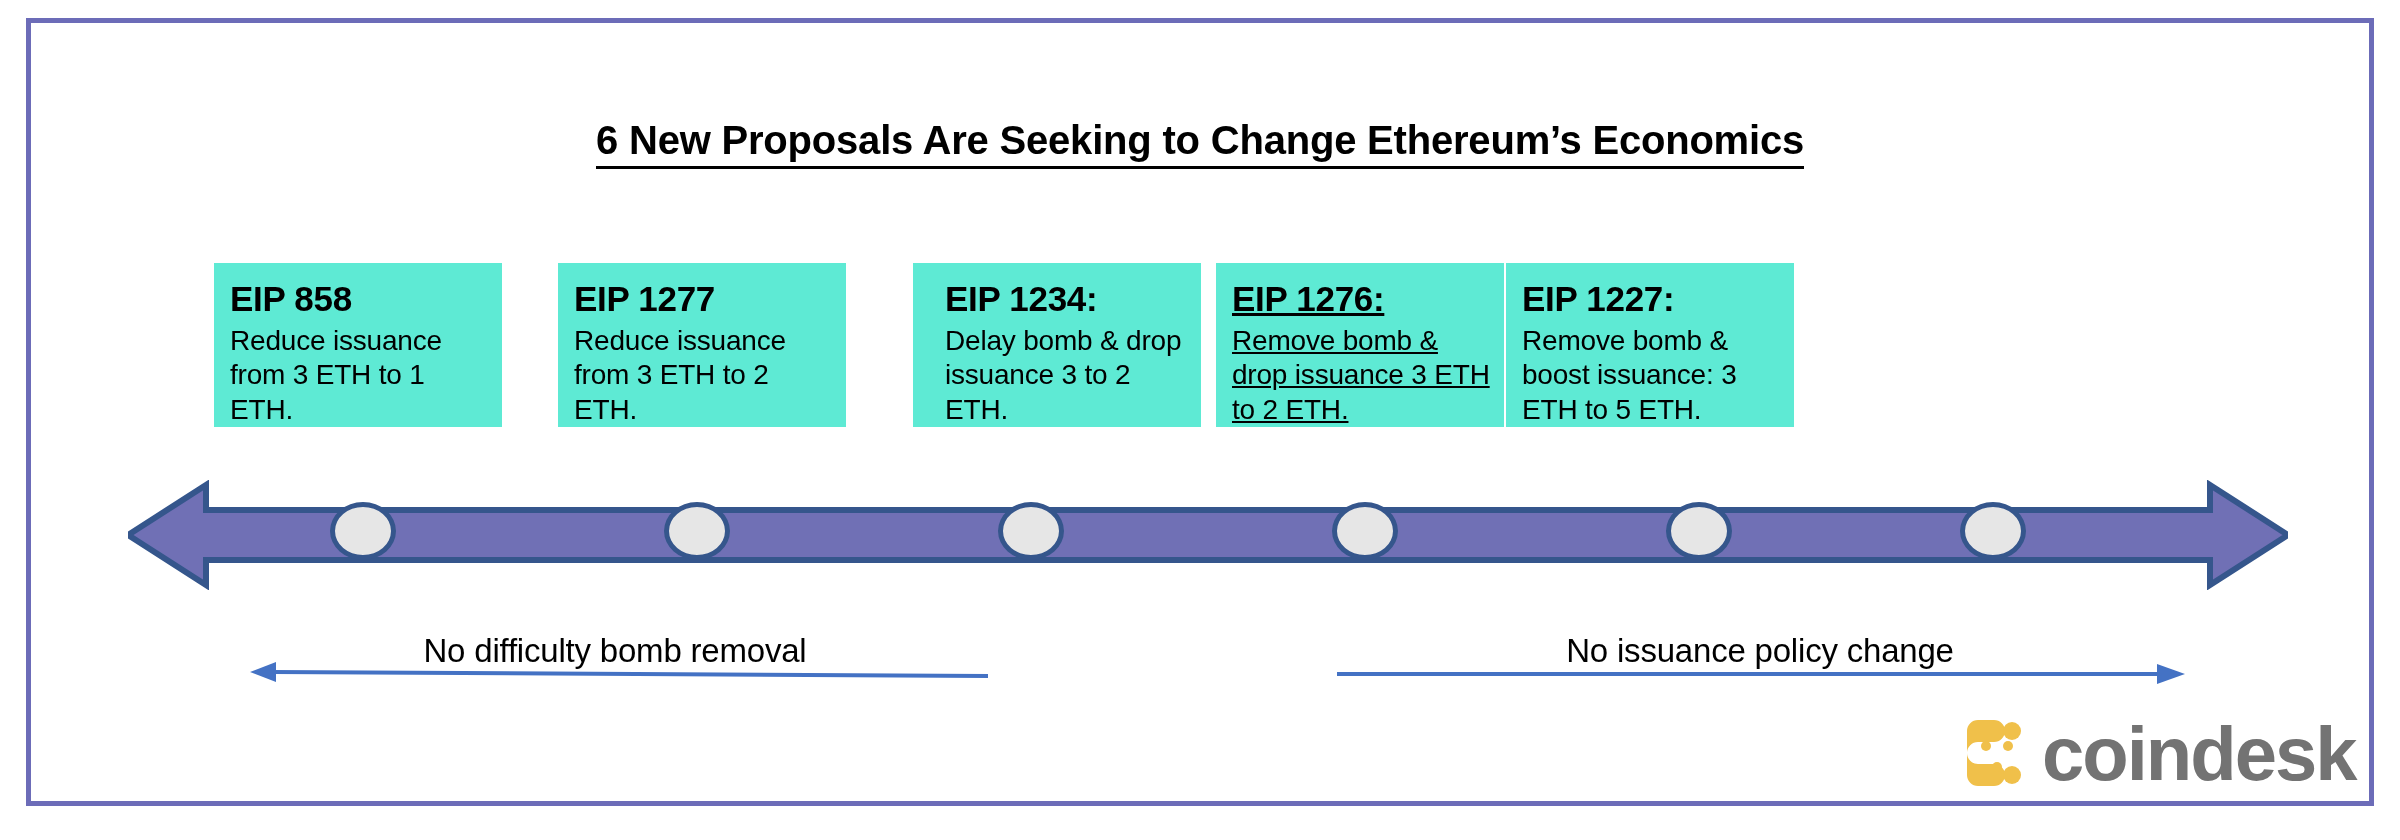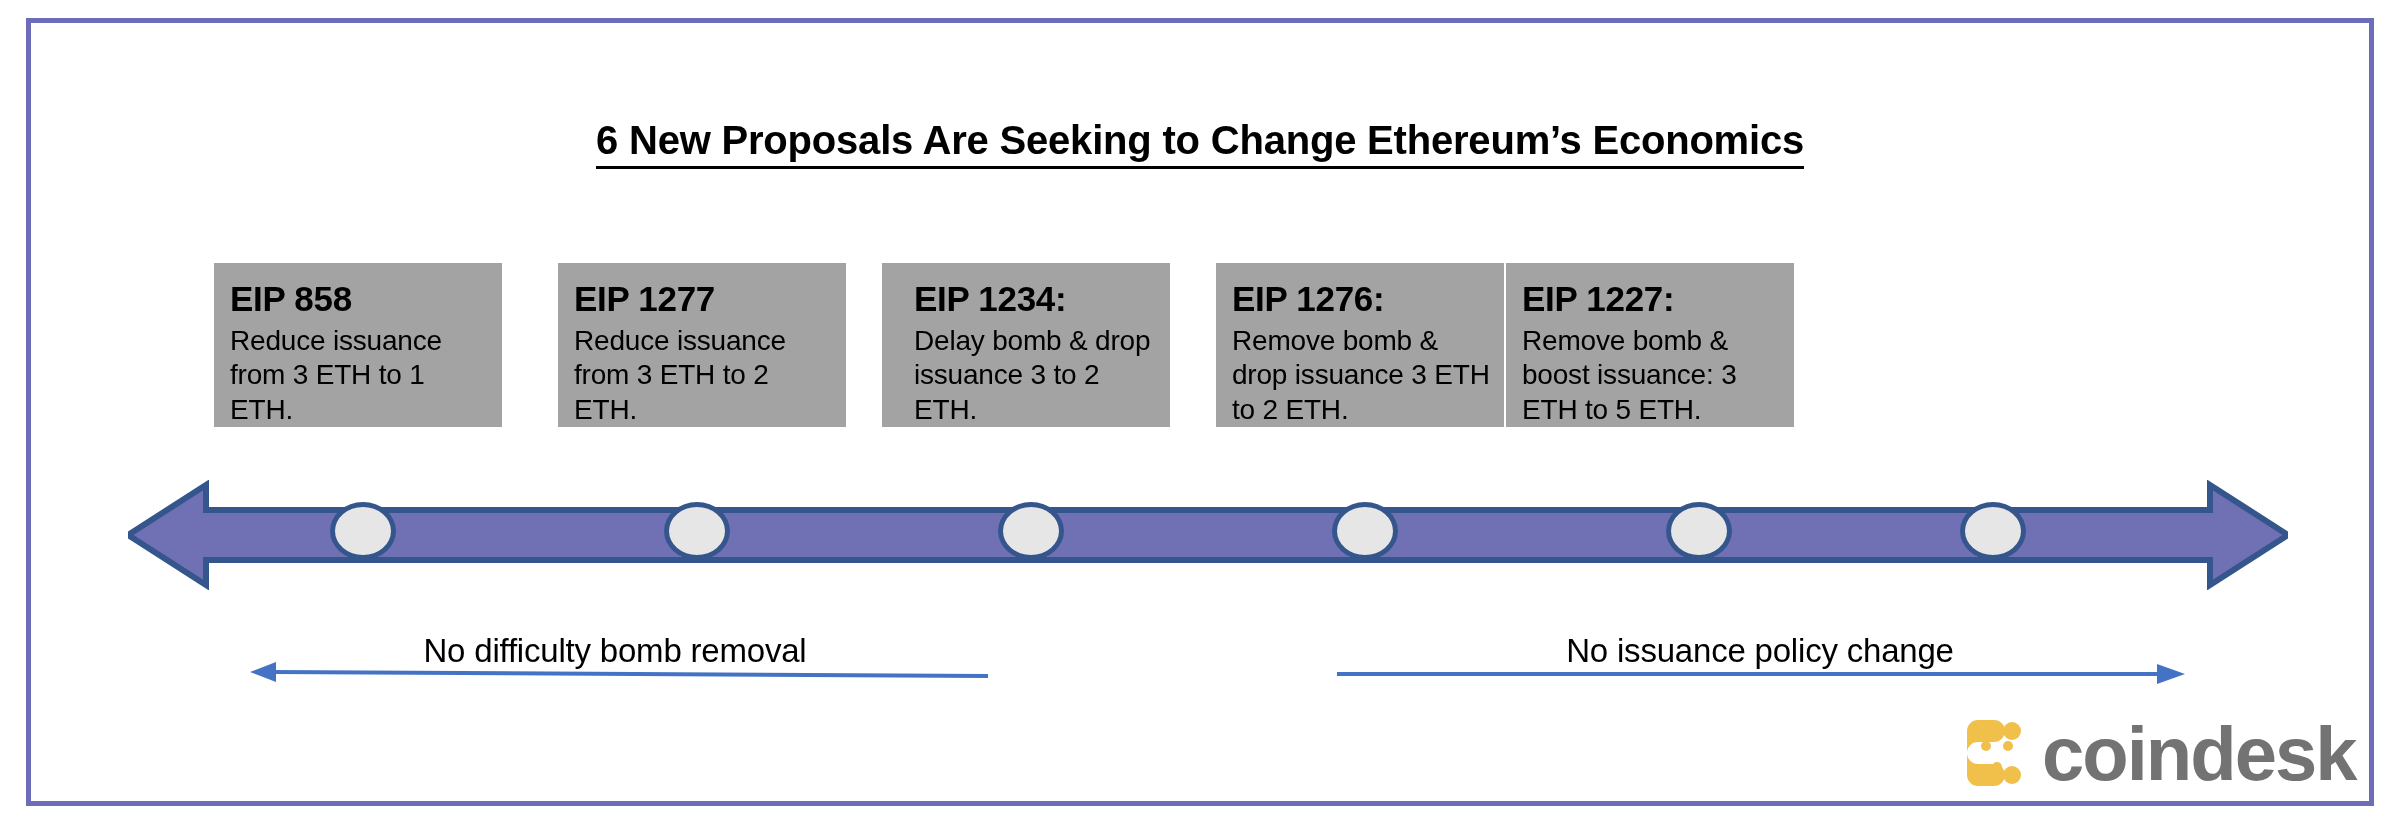--- a/index.html
+++ b/index.html
@@ -52,21 +52,21 @@
     position: absolute;
     left: 214px;
     top: 263px;
     width: 2000px;
     height: 241px;
   }
   .card {
     position: absolute;
     top: 0;
     width: 288px;
-    background: #a3a3a3;
+    background: #5eead4;
     box-sizing: border-box;
     padding: 16px 14px 0 16px;
   }
   .card-title {
     font-size: 35px;
     font-weight: bold;
     color: #000;
     line-height: 1.12;
     letter-spacing: -0.3px;
     margin-bottom: 6px;
@@ -143,25 +143,25 @@
 
   <div class="cards">
     <div class="card" style="left:0px;">
       <div class="card-title">EIP 858</div>
       <div class="card-body">Reduce issuance from 3 ETH to 1 ETH.</div>
     </div>
     <div class="card" style="left:344px;">
       <div class="card-title">EIP 1277</div>
       <div class="card-body">Reduce issuance from 3 ETH to 2 ETH.</div>
     </div>
-    <div class="card" style="left:668px;padding-left:32px;">
+    <div class="card" style="left:699px;padding-left:32px;">
       <div class="card-title">EIP 1234:</div>
       <div class="card-body">Delay bomb &amp; drop issuance 3 to 2 ETH.</div>
     </div>
-    <div class="card" style="left:1002px;">
+    <div class="card" style="left:1002px;text-decoration:underline;">
       <div class="card-title">EIP 1276:</div>
       <div class="card-body">Remove bomb &amp; drop issuance 3 ETH to 2 ETH.</div>
     </div>
     <div class="card" style="left:1292px;">
       <div class="card-title">EIP 1227:</div>
       <div class="card-body">Remove bomb &amp; boost issuance: 3 ETH to 5 ETH.</div>
     </div>
   </div>
 
   <div class="timeline">

